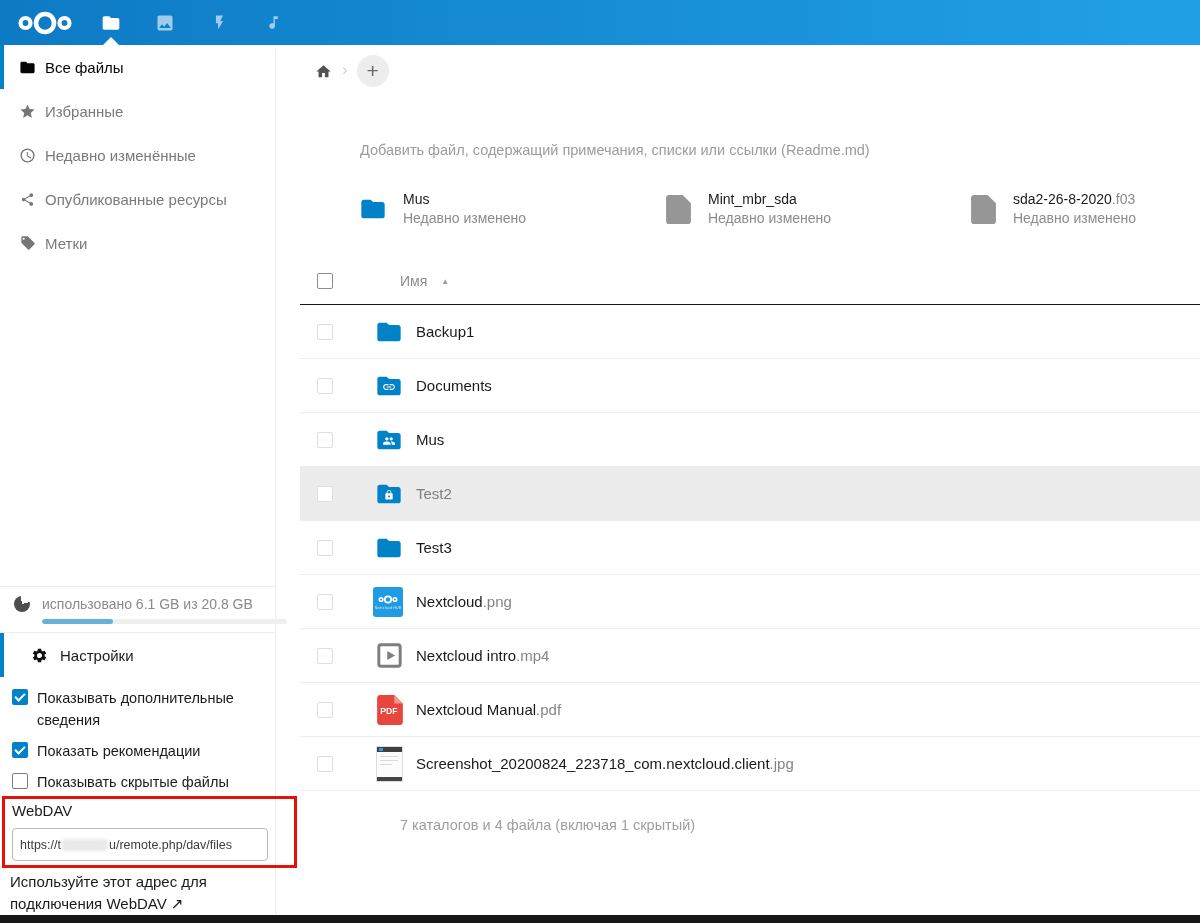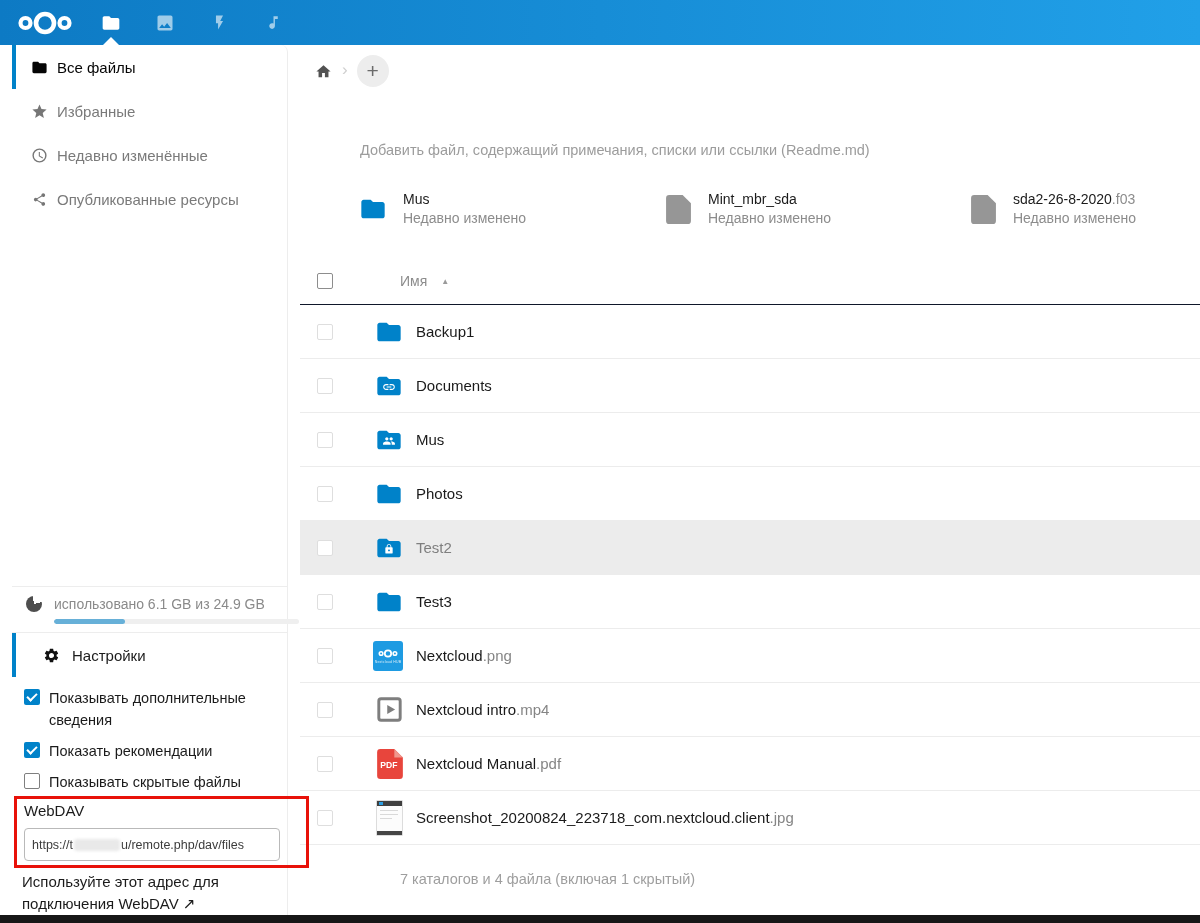--- a/index.html
+++ b/index.html
@@ -10,21 +10,21 @@
   .topbar{position:absolute;top:0;left:0;right:0;height:45px;
           background:linear-gradient(to right,#0d7ac4,#21a0e8);display:flex;align-items:center;z-index:20;}
   .logo{margin-left:14px;width:62px;height:30px;display:flex;align-items:center;cursor:pointer;}
   .apps{display:flex;margin-left:8px;height:45px;}
   .app{width:54px;height:45px;display:flex;align-items:center;justify-content:center;position:relative;opacity:.6;cursor:pointer;}
   .app.active{opacity:1;}
   .app.active::after{content:"";position:absolute;bottom:0;left:50%;margin-left:-8px;
                      border-left:8px solid transparent;border-right:8px solid transparent;border-bottom:8px solid #fff;}
 
   
-  .sidebar{position:absolute;top:45px;left:12px;width:276px;bottom:0;background:#fff;
+  .sidebar{position:absolute;top:45px;left:0;width:276px;bottom:0;background:#fff;
            border-right:1px solid #ededed;box-sizing:border-box;z-index:5;border-radius:7px;}
   .nav-item{height:44px;display:flex;align-items:center;padding-left:19px;position:relative;cursor:pointer;color:#7a7a7a;}
   .nav-icon{width:17px;height:17px;margin-right:9px;display:flex;align-items:center;justify-content:center;flex:none;}
   .nav-label{font-size:15px;white-space:nowrap;}
   .nav-item.active{color:#050505;}
   .nav-item.active::before{content:"";position:absolute;left:0;top:0;bottom:0;width:4px;background:#0082c9;}
 
   .sidebar-footer{position:absolute;left:0;right:0;bottom:8px;}
   .storage{border-top:1px solid #ededed;padding:9px 0 8px 14px;}
   .storage-row{display:flex;align-items:center;}
@@ -169,27 +169,35 @@
     <span class="nav-label">Недавно изменённые</span>
         </div>
         <div class="nav-item ">
     <span class="nav-icon">
             <svg width="15" height="15" viewBox="0 0 24 24" fill="#767676">
               <path d="M18 16.08c-.76 0-1.44.3-1.96.77L8.91 12.7c.05-.23.09-.46.09-.7s-.04-.47-.09-.7l7.05-4.11c.54.5 1.25.81 2.04.81 1.66 0 3-1.34 3-3s-1.34-3-3-3-3 1.34-3 3c0 .24.04.47.09.7L8.04 9.81C7.5 9.31 6.79 9 6 9c-1.66 0-3 1.34-3 3s1.34 3 3 3c.79 0 1.5-.31 2.04-.81l7.12 4.16c-.05.21-.08.43-.08.65 0 1.61 1.31 2.92 2.92 2.92 1.61 0 2.92-1.31 2.92-2.92s-1.31-2.92-2.92-2.92z"></path>
             </svg>
           </span>
     <span class="nav-label">Опубликованные ресурсы</span>
         </div>
+        <div class="nav-item ">
+    <span class="nav-icon">
+            <svg width="16" height="16" viewBox="0 0 24 24" fill="#767676">
+              <path d="M21.41 11.58l-9-9C12.05 2.22 11.55 2 11 2H4c-1.1 0-2 .9-2 2v7c0 .55.22 1.05.59 1.42l9 9c.36.36.86.58 1.41.58.55 0 1.05-.22 1.41-.59l7-7c.37-.36.59-.86.59-1.41 0-.55-.23-1.06-.59-1.42zM5.5 7C4.67 7 4 6.33 4 5.5S4.67 4 5.5 4 7 4.67 7 5.5 6.33 7 5.5 7z"></path>
+            </svg>
+          </span>
+    <span class="nav-label">Метки</span>
+        </div>
       </nav>
 
     <div class="sidebar-footer">
       <div class="storage">
         <div class="storage-row">
           <span class="pie"></span>
-          <span class="storage-label">использовано 6.1 GB из 24.9 GB</span>
+          <span class="storage-label">использовано 6.1 GB из 20.8 GB</span>
         </div>
         <div class="progress">
           <div class="progress-fill" id="quota-fill" style="width: 29%;"></div>
         </div>
       </div>
 
       <div class="settings-row">
         <span class="gear">
           <svg width="17" height="17" viewBox="0 0 24 24" fill="#111">
             <path d="M19.14 12.94c.04-.3.06-.61.06-.94 0-.32-.02-.64-.07-.94l2.03-1.58c.18-.14.23-.41.12-.61l-1.92-3.32c-.12-.22-.37-.29-.59-.22l-2.39.96c-.5-.38-1.03-.7-1.62-.94l-.36-2.54c-.04-.24-.24-.41-.48-.41h-3.84c-.24 0-.43.17-.47.41l-.36 2.54c-.59.24-1.13.57-1.62.94l-2.39-.96c-.22-.08-.47 0-.59.22L2.74 8.87c-.12.21-.08.47.12.61l2.03 1.58c-.05.3-.09.63-.09.94s.02.64.07.94l-2.03 1.58c-.18.14-.23.41-.12.61l1.92 3.32c.12.22.37.29.59.22l2.39-.96c.5.38 1.03.7 1.62.94l.36 2.54c.05.24.24.41.48.41h3.84c.24 0 .44-.17.47-.41l.36-2.54c.59-.24 1.13-.56 1.62-.94l2.39.96c.22.08.47 0 .59-.22l1.92-3.32c.12-.22.07-.47-.12-.61l-2.01-1.58zM12 15.6A3.61 3.61 0 0 1 8.4 12c0-1.98 1.62-3.6 3.6-3.6s3.6 1.62 3.6 3.6-1.62 3.6-3.6 3.6z"></path>
@@ -320,29 +328,20 @@
                 </svg>
                 <span class="badge">
                   <svg width="13" height="13" viewBox="0 0 24 24" fill="#fff">
                     <path d="M16 11c1.66 0 2.99-1.34 2.99-3S17.66 5 16 5s-3 1.34-3 3 1.34 3 3 3zm-8 0c1.66 0 2.99-1.34 2.99-3S9.66 5 8 5 5 6.34 5 8s1.34 3 3 3zm0 2c-2.33 0-7 1.17-7 3.5V19h14v-2.5c0-2.33-4.67-3.5-7-3.5zm8 0c-.29 0-.62.02-.97.05 1.16.84 1.97 1.97 1.97 3.45V19h6v-2.5c0-2.33-4.67-3.5-7-3.5z"></path>
                   </svg>
                 </span>
               </span>
             </span>
     <span class="fname"><span class="nm">Mus</span><span class="ext"></span></span>
           </div>
-          <div class="frow ">
-    <span class="cb rowcb"></span>
-    <span class="ficon">
-              <svg class="base" width="28" height="28" viewBox="0 0 24 24" fill="#0082c9">
-                <path d="M10 4H4c-1.1 0-2 .9-2 2v12c0 1.1.9 2 2 2h16c1.1 0 2-.9 2-2V8c0-1.1-.9-2-2-2h-8l-2-2z"></path>
-              </svg>
-            </span>
-    <span class="fname"><span class="nm">Photos</span><span class="ext"></span></span>
-          </div>
           <div class="frow hl">
     <span class="cb rowcb"></span>
     <span class="ficon">
               <span class="folder-badged">
                 <svg class="base" width="28" height="28" viewBox="0 0 24 24" fill="#0082c9">
                   <path d="M10 4H4c-1.1 0-2 .9-2 2v12c0 1.1.9 2 2 2h16c1.1 0 2-.9 2-2V8c0-1.1-.9-2-2-2h-8l-2-2z"></path>
                 </svg>
                 <span class="badge">
                   <svg width="11" height="11" viewBox="0 0 24 24" fill="#fff">
                     <path d="M18 8h-1V6c0-2.76-2.24-5-5-5S7 3.24 7 6v2H6c-1.1 0-2 .9-2 2v10c0 1.1.9 2 2 2h12c1.1 0 2-.9 2-2V10c0-1.1-.9-2-2-2zm-6 9c-1.1 0-2-.9-2-2s.9-2 2-2 2 .9 2 2-.9 2-2 2zm3.1-9H8.9V6c0-1.71 1.39-3.1 3.1-3.1 1.71 0 3.1 1.39 3.1 3.1v2z"></path>

